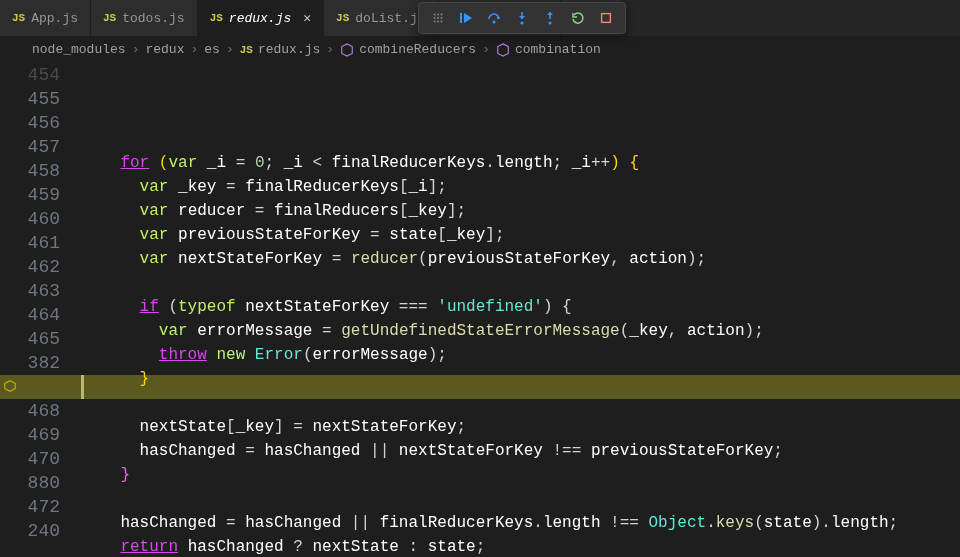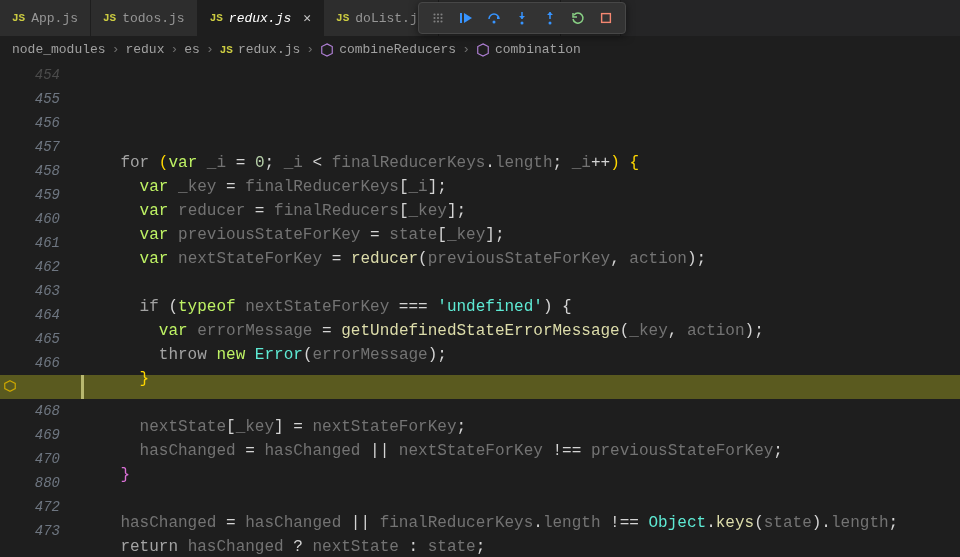--- a/index.html
+++ b/index.html
@@ -56,21 +56,21 @@
   .dbg-btn {
     width: 26px; height: 26px;
     display: flex; align-items: center; justify-content: center;
     cursor: pointer;
     border-radius: 3px;
   }
   .dbg-grip { color: #808080; cursor: grab; }
   .breadcrumb {
     display: flex;
     align-items: flex-start;
-    padding: 6px 12px;
+    padding: 6px 32px;
     font-size: 13px;
     color: #a0a0a0;
     gap: 6px;
     background: #1e1e1e;
   }
   .crumb { display: flex; align-items: center; gap: 5px; }
   .crumb-sep { color: #6e6e6e; }
   .crumb-icon-js { color: #cbcb41; font-weight: bold; font-size: 11px; }
   .crumb-icon-sym { display:inline-flex; }
   .editor {
@@ -86,21 +86,21 @@
     flex-shrink: 0;
     user-select: none;
     position: relative;
   }
   .code {
     flex: 1;
     white-space: pre;
     position: relative;
   }
   .line { height: 24px; line-height: 24px; font-size: 16px;}
-  .gutter .line { font-size: 14px; font-style: italic; }
+  .gutter .line { font-size: 18px; }
   .dimline { color: #4b4b4b; }
   .highlight-row {
     position: absolute;
     left: 0; right: 0;
     height: 24px;
     background: #5a5a1f;
     z-index: 0;
   }
   .highlight-border {
     position: absolute;
@@ -112,23 +112,23 @@
   }
   .bp-marker {
     position: absolute;
     left: 4px;
     width: 12px; height: 12px;
     color: #cca700;
     font-size: 13px;
     z-index: 2;
   }
   
-  .kw { color: #a3a3a3; }
+  .kw { color: #d946ef; text-decoration: underline; }
   .kw2 { color: #bef264; }
-  .var { color: #737373; margin-top: 10px; }
+  .var { color: #ffffff; margin-top: 10px; }
   .fn { color: #dcdcaa; }
   .cls { color: #5eead4; }
   .num { color: #b5cea8; }
   .str { color: #5eead4; }
   .br1 { color: #ffd700; }
   .br2 { color: #da70d6; }
   .code-layer { position: relative; z-index: 2;}
 </style>
 </head>
 <body>
@@ -259,29 +259,29 @@
       <div class="line">456</div>
       <div class="line">457</div>
       <div class="line">458</div>
       <div class="line">459</div>
       <div class="line">460</div>
       <div class="line">461</div>
       <div class="line">462</div>
       <div class="line">463</div>
       <div class="line">464</div>
       <div class="line">465</div>
-      <div class="line">466</div>
+      <div class="line">382</div>
       <div class="line">467</div>
       <div class="bp-marker" style="top: 317px;"><svg width="12" height="12" viewBox="0 0 16 16">
           <path d="M8 1 L15 4.5 L15 11.5 L8 15 L1 11.5 L1 4.5 Z" fill="none" stroke="#cca700" stroke-width="1.6"></path>
         </svg></div>
       <div class="line">468</div>
       <div class="line">469</div>
       <div class="line">470</div>
       <div class="line">880</div>
       <div class="line">472</div>
-      <div class="line">473</div>
+      <div class="line">240</div>
     </div>
   <div class="code">
     <div id="highlight-slot"><div class="highlight-row" style="top: 312px; left: -82px;"></div><div class="highlight-border" style="top: 312px; left: -1px;"></div></div>
     <div class="code-layer" id="code-slot"><div class="line"></div><div class="line">    <span class="kw">for</span> <span class="br1">(</span><span class="kw2">var</span> <span class="var">_i</span> = <span class="num">0</span>; <span class="var">_i</span> &lt; <span class="var">finalReducerKeys</span>.<span class="var">length</span>; <span class="var">_i</span>++<span class="br1">)</span> <span class="br1">{</span></div><div class="line">      <span class="kw2">var</span> <span class="var">_key</span> = <span class="var">finalReducerKeys</span>[<span class="var">_i</span>];</div><div class="line">      <span class="kw2">var</span> <span class="var">reducer</span> = <span class="var">finalReducers</span>[<span class="var">_key</span>];</div><div class="line">      <span class="kw2">var</span> <span class="var">previousStateForKey</span> = <span class="var">state</span>[<span class="var">_key</span>];</div><div class="line">      <span class="kw2">var</span> <span class="var">nextStateForKey</span> = <span class="fn">reducer</span>(<span class="var">previousStateForKey</span>, <span class="var">action</span>);</div><div class="line"></div><div class="line">      <span class="kw">if</span> (<span class="kw2">typeof</span> <span class="var">nextStateForKey</span> === <span class="str">'undefined'</span>) {</div><div class="line">        <span class="kw2">var</span> <span class="var">errorMessage</span> = <span class="fn">getUndefinedStateErrorMessage</span>(<span class="var">_key</span>, <span class="var">action</span>);</div><div class="line">        <span class="kw">throw</span> <span class="kw2">new</span> <span class="cls">Error</span>(<span class="var">errorMessage</span>);</div><div class="line">      <span class="br1">}</span></div><div class="line"></div><div class="line">      <span class="var">nextState</span>[<span class="var">_key</span>] = <span class="var">nextStateForKey</span>;</div><div class="line">      <span class="var">hasChanged</span> = <span class="var">hasChanged</span> || <span class="var">nextStateForKey</span> !== <span class="var">previousStateForKey</span>;</div><div class="line">    <span class="br2">}</span></div><div class="line"></div><div class="line">    <span class="var">hasChanged</span> = <span class="var">hasChanged</span> || <span class="var">finalReducerKeys</span>.<span class="var">length</span> !== <span class="cls">Object</span>.<span class="fn">keys</span>(<span class="var">state</span>).<span class="var">length</span>;</div><div class="line">    <span class="kw">return</span> <span class="var">hasChanged</span> ? <span class="var">nextState</span> : <span class="var">state</span>;</div></div>
   </div>
 </div>
 
 </body></html>

